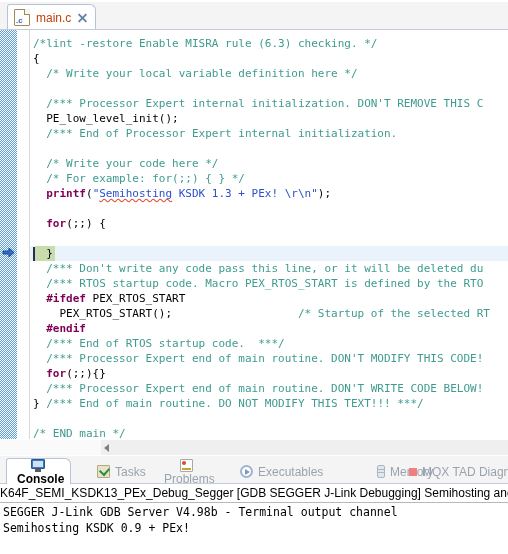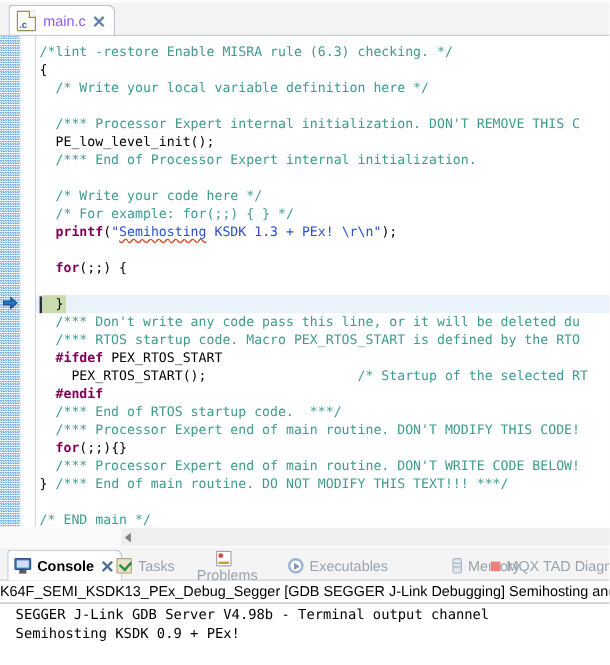--- a/index.html
+++ b/index.html
@@ -84,21 +84,21 @@
     position: absolute;
     left: 1px; bottom: 0px;
     font-family: "Liberation Sans", sans-serif;
     font-size: 8px;
     font-weight: bold;
     color: #3b68b0;
     line-height: 9px;
   }
   .tab-label {
     font-size: 12px;
-    color: #8b5cf6;
+    color: #c2410c;
     white-space: nowrap;
     margin-right: 6px;
   }
   .tab-close {
     width: 11px; height: 11px;
     position: relative;
     flex: 0 0 auto;
     opacity: 0.85;
   }
   .tab-close::before, .tab-close::after {
@@ -438,21 +438,21 @@
     position: absolute;
     left: 0; top: 49px;
     width: 508px;
     height: 50px;
     background: #ffffff;
     font-family: "DejaVu Sans Mono", "Liberation Mono", monospace;
     font-size: 11.5px;
     line-height: 16px;
     color: #000000;
     white-space: pre;
-    padding-left: 13px;
+    padding-left: 3px;
     box-sizing: border-box;
   }
 </style>
 </head>
 <body>
 
 <div class="app">
 
   <div class="editor-area">
 
@@ -488,21 +488,21 @@
       <div class="hscroll-left-pad"></div>
       <div class="hscroll-track"></div>
       <div class="hscroll-thumb-arrow"></div>
     </div>
   </div>
 
   <div class="console-panel">
     <div class="console-topborder"></div>
     <div class="console-tabbar" id="console-tabbar">
       <div class="console-tabbar-bottom"></div>
-    <div class="ctab active" style="left: 6px;">
+    <div class="ctab active" style="left: 6px; flex-direction: column;">
           <span class="icon-console">
             <span class="scr"></span>
             <span class="stand"></span>
           </span>
           <span class="ctab-label">Console</span>
           <span class="ctab-close"></span>
         </div>
         <div class="ctab" style="left: 97px;">
           <span class="icon-tasks"></span>
           <span class="ctab-label">Tasks</span>

